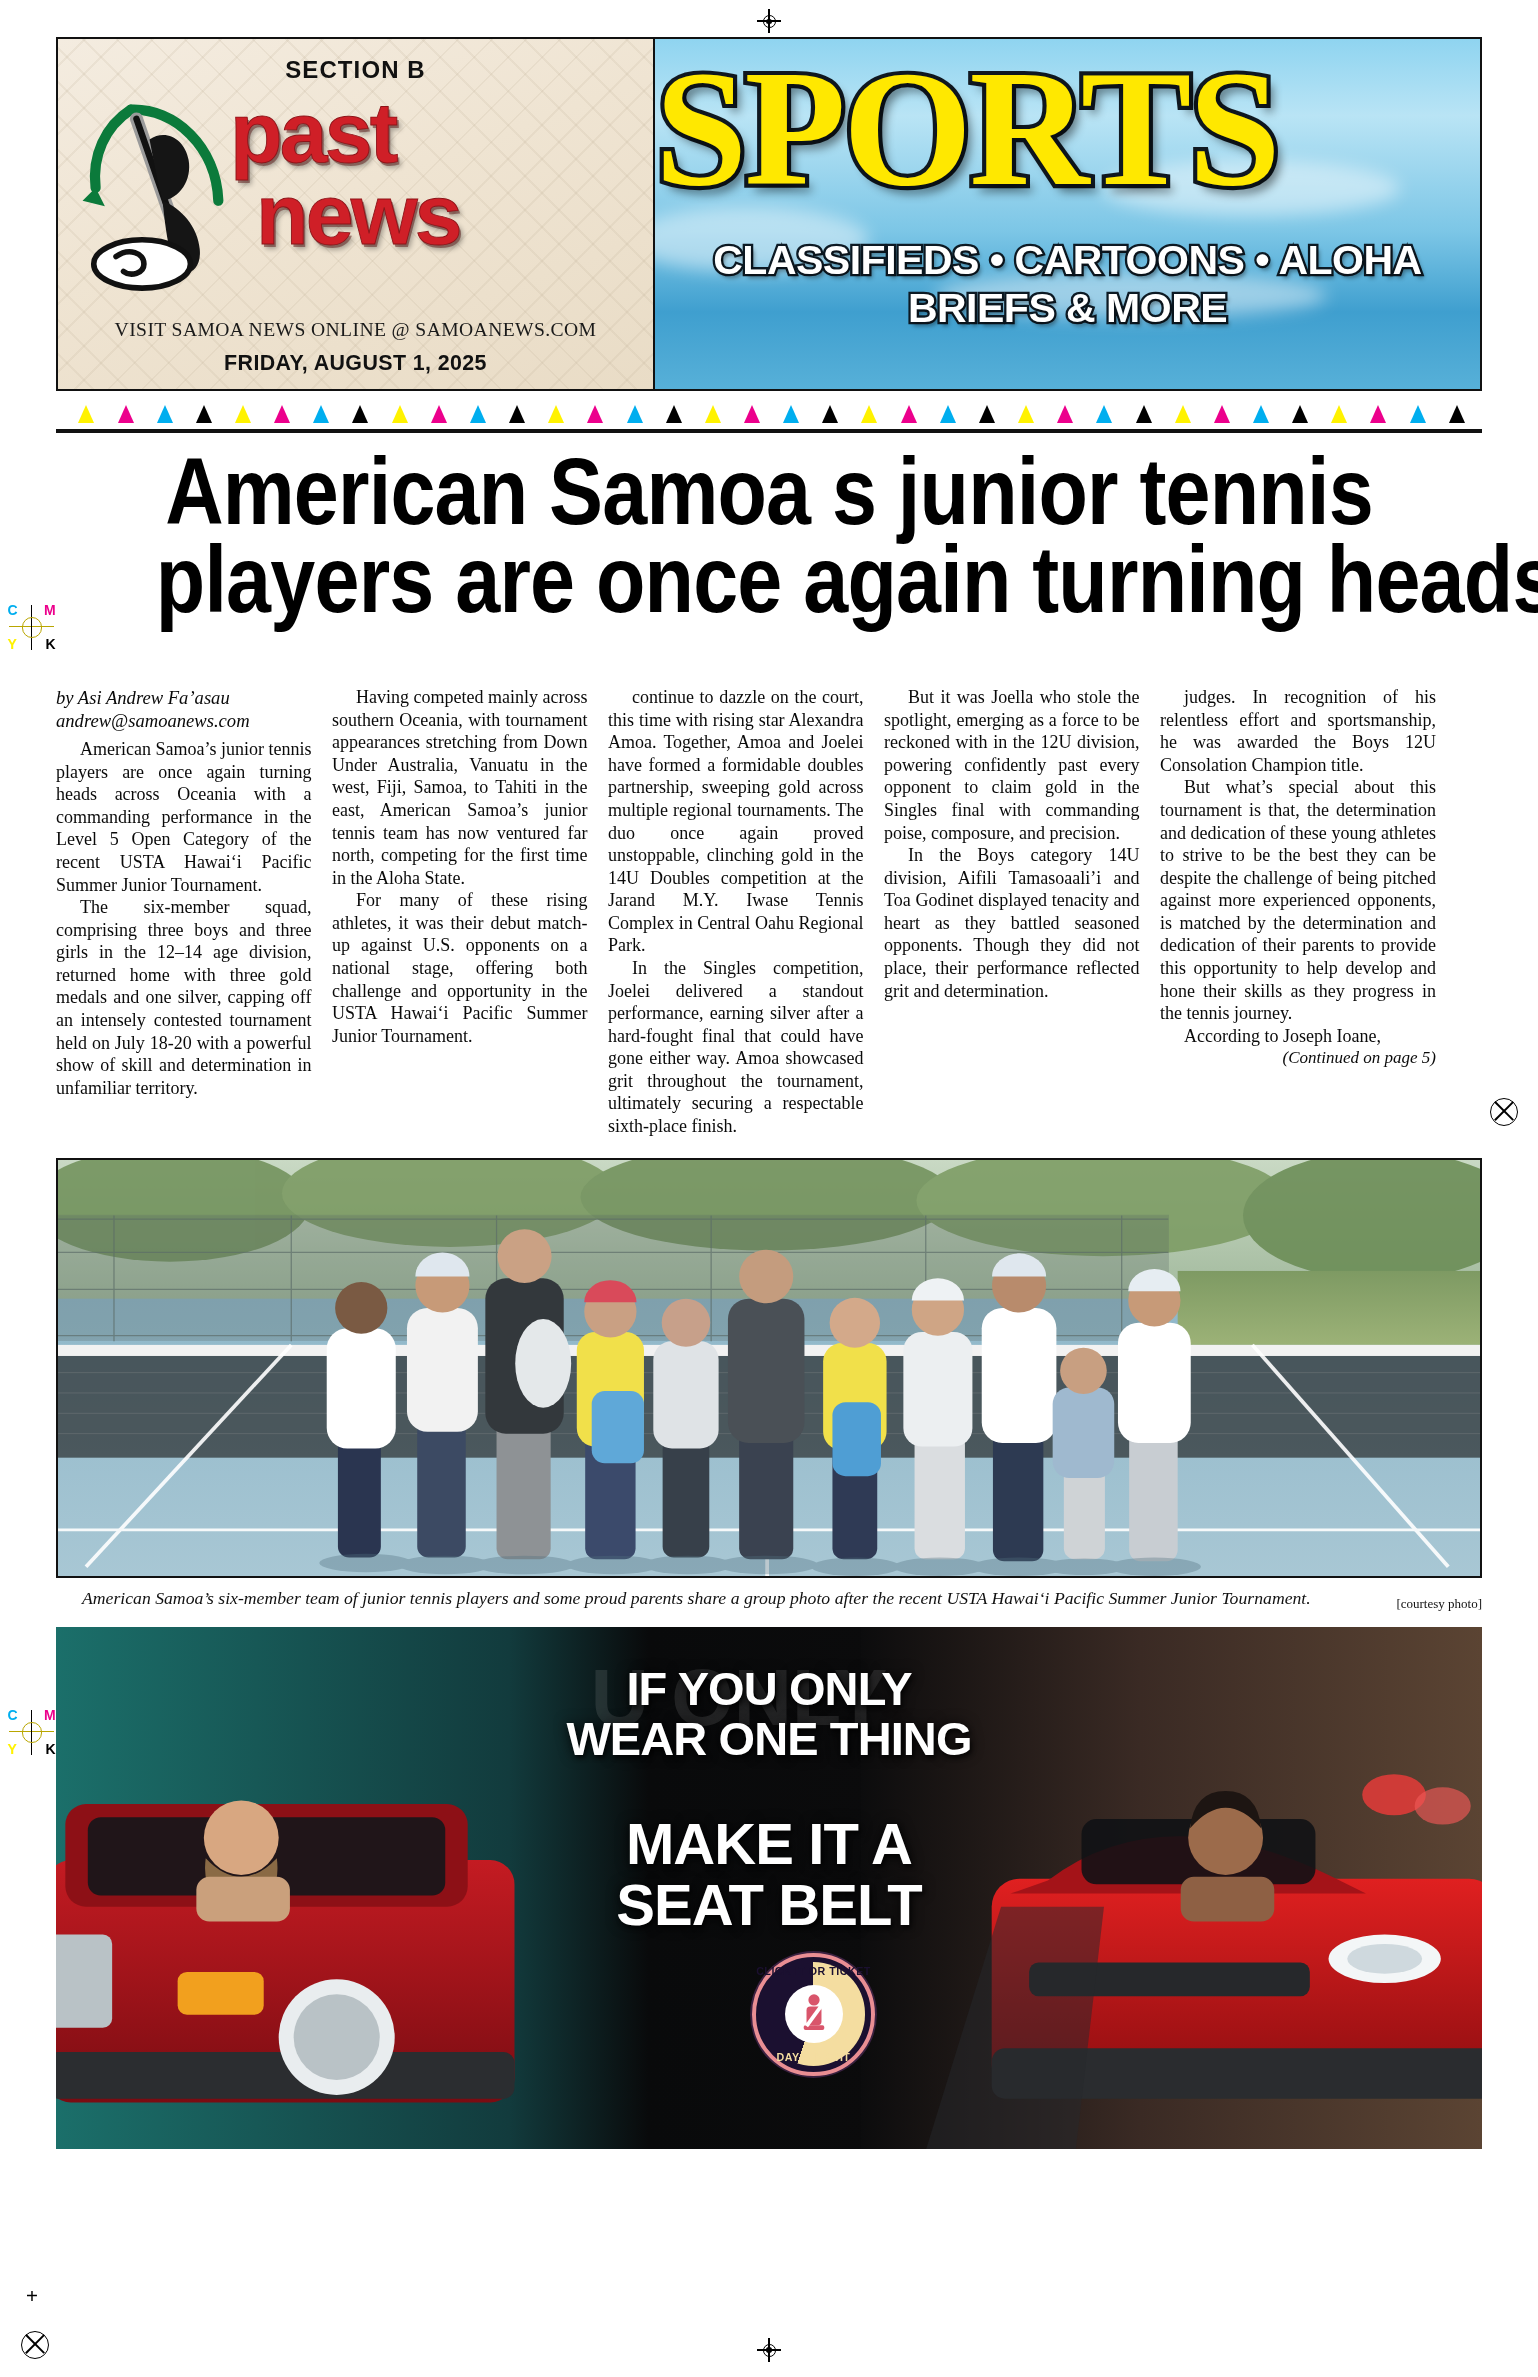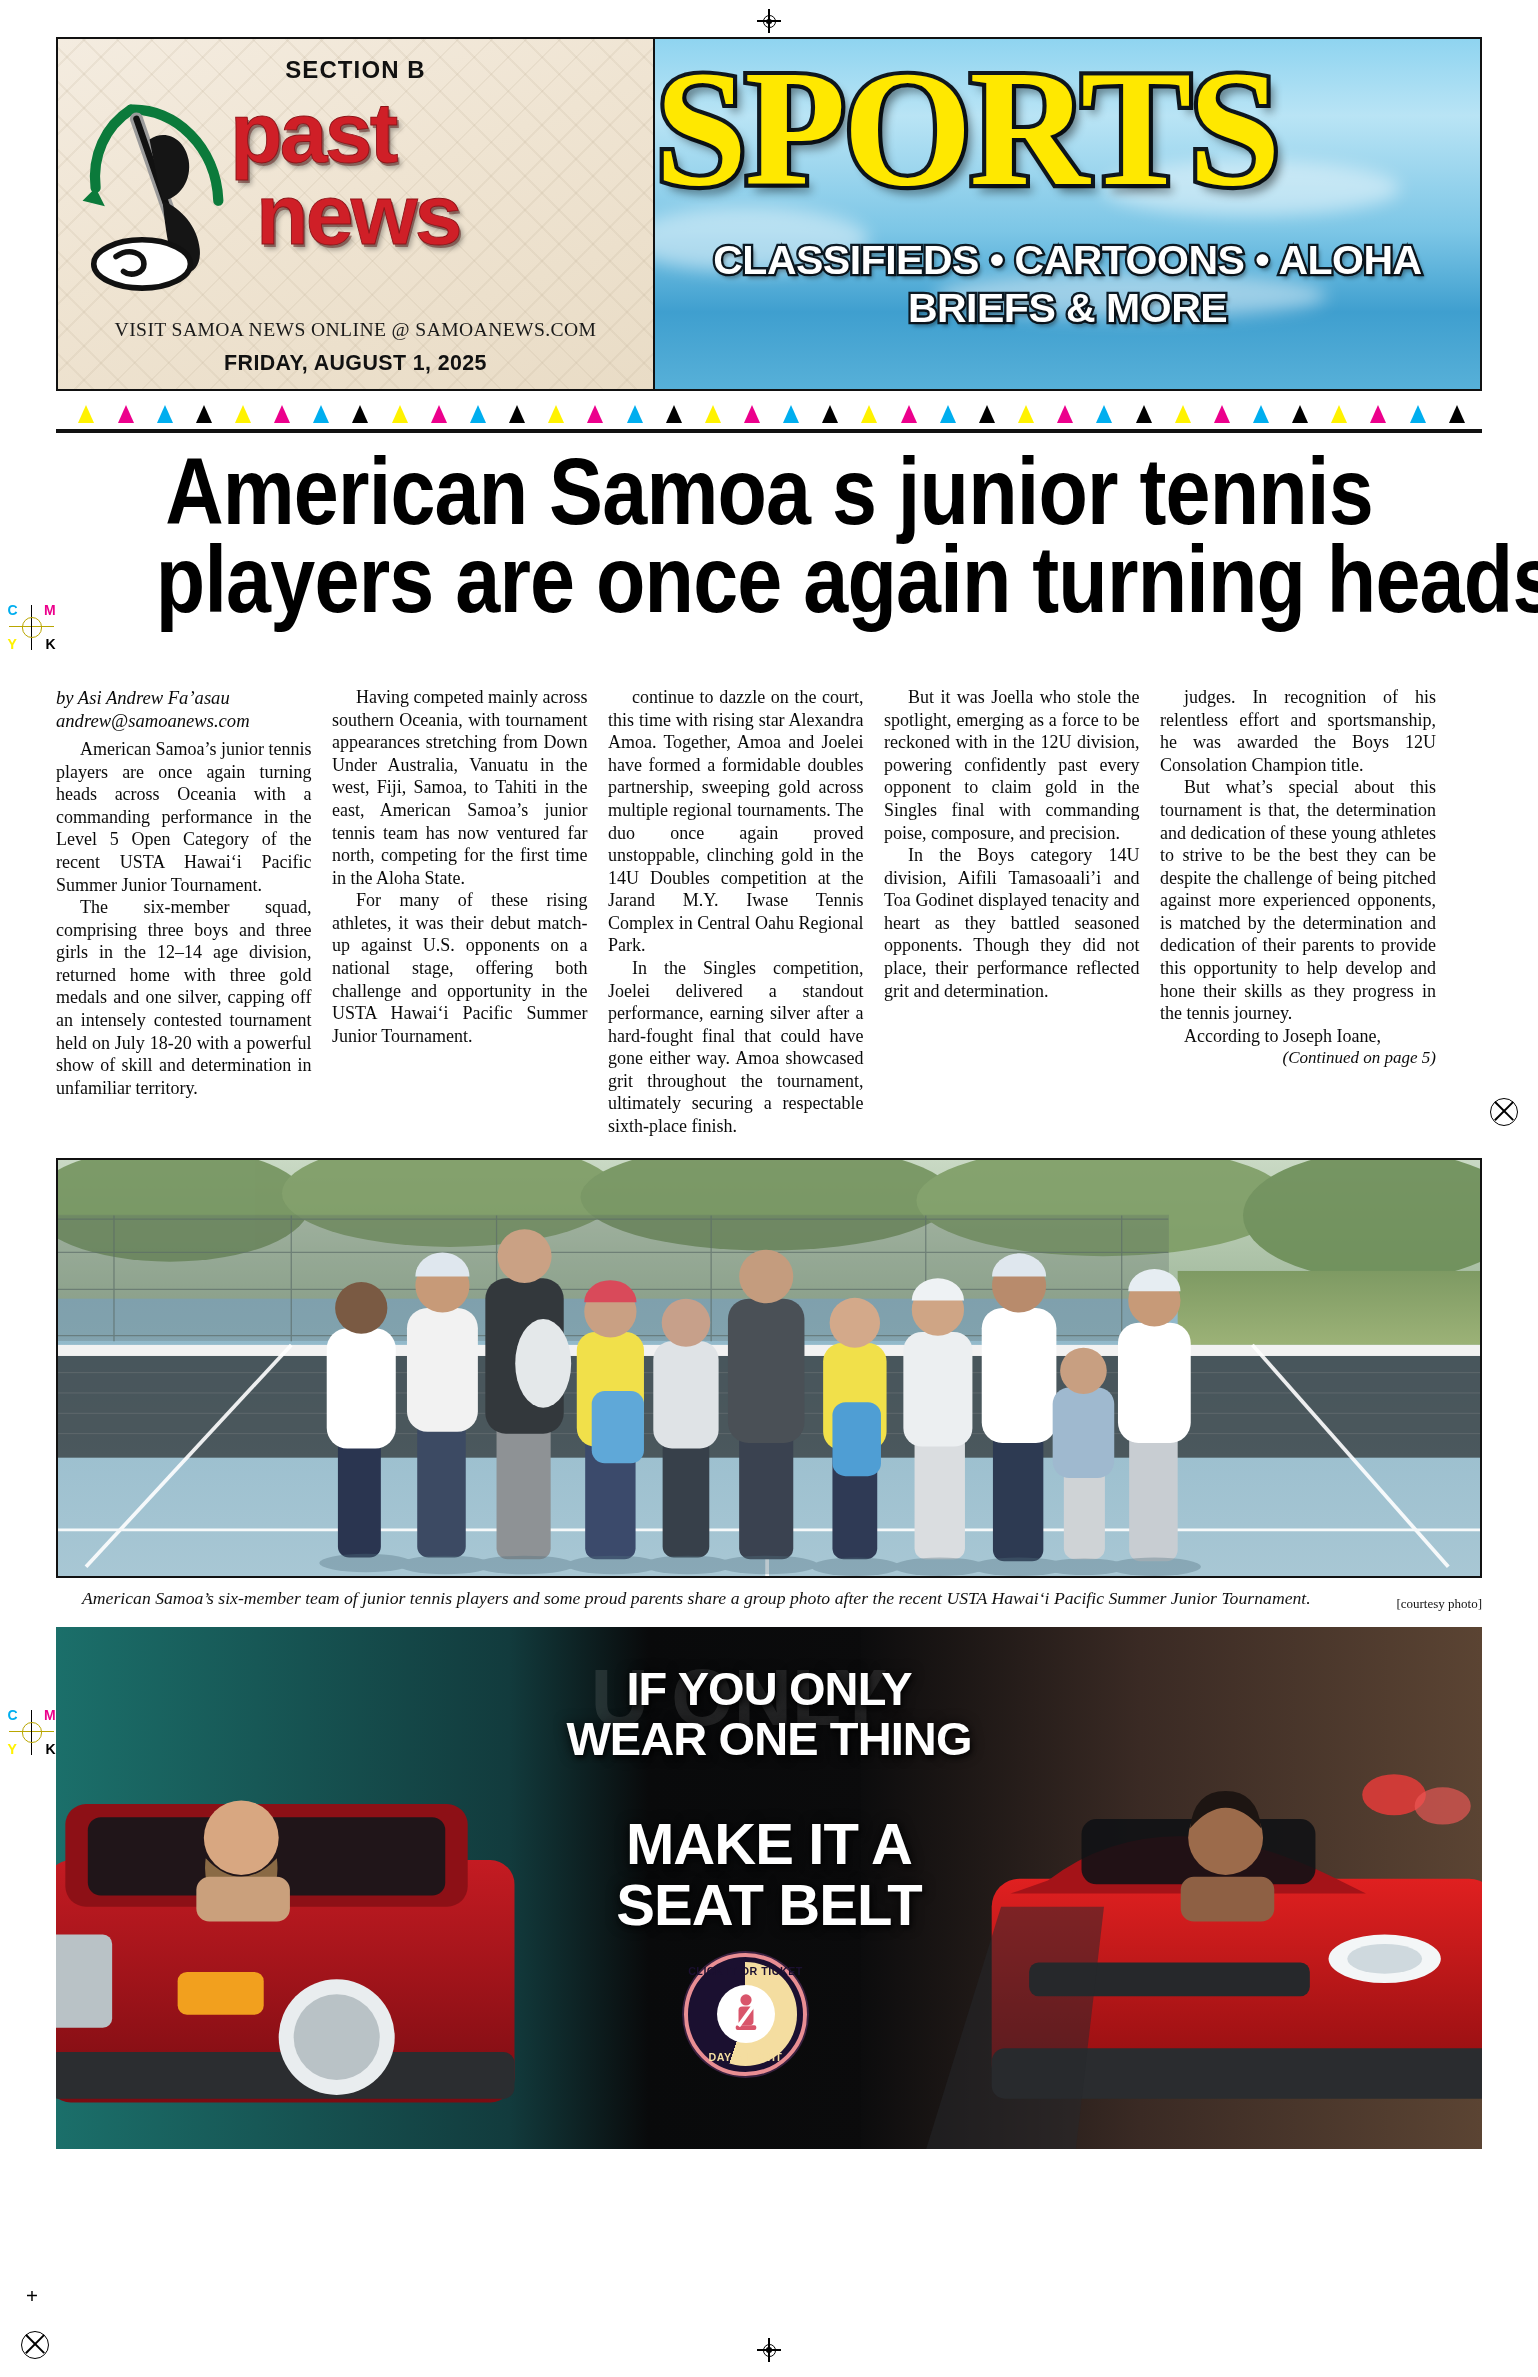--- a/index.html
+++ b/index.html
@@ -190,21 +190,21 @@
     font-weight:bold; color:#ffffff; text-align:center; width:100%;
     text-shadow:0 0 13px rgba(0,0,0,.75), 1.9px 2.8px 4.7px rgba(0,0,0,.65);
     letter-spacing:-0.9px;
   }
   .ad-line1 { top:34px;  font-size:47px; }
   .ad-line2 { top:84px;  font-size:47px; }
   .ad-line3 { top:183px; font-size:58px; }
   .ad-line4 { top:244px; font-size:58px; }
 
   .ciot {
-    position:absolute; left:628px; top:326px; width:123px; height:123px;
+    position:absolute; left:696px; top:326px; width:123px; height:123px;
     border-radius:50%; background:#1b1030;
     border:4.7px solid #e98e93;
     box-shadow:0 0 0 1.9px #3a2140;
   }
   .ciot-ring {
     position:absolute; inset:5.6px; border-radius:50%;
     background:conic-gradient(#f4dda0 0 55%, #1b1030 55% 100%);
   }
   .ciot-inner {
     position:absolute; left:50%; top:50%; transform:translate(-50%,-50%);

